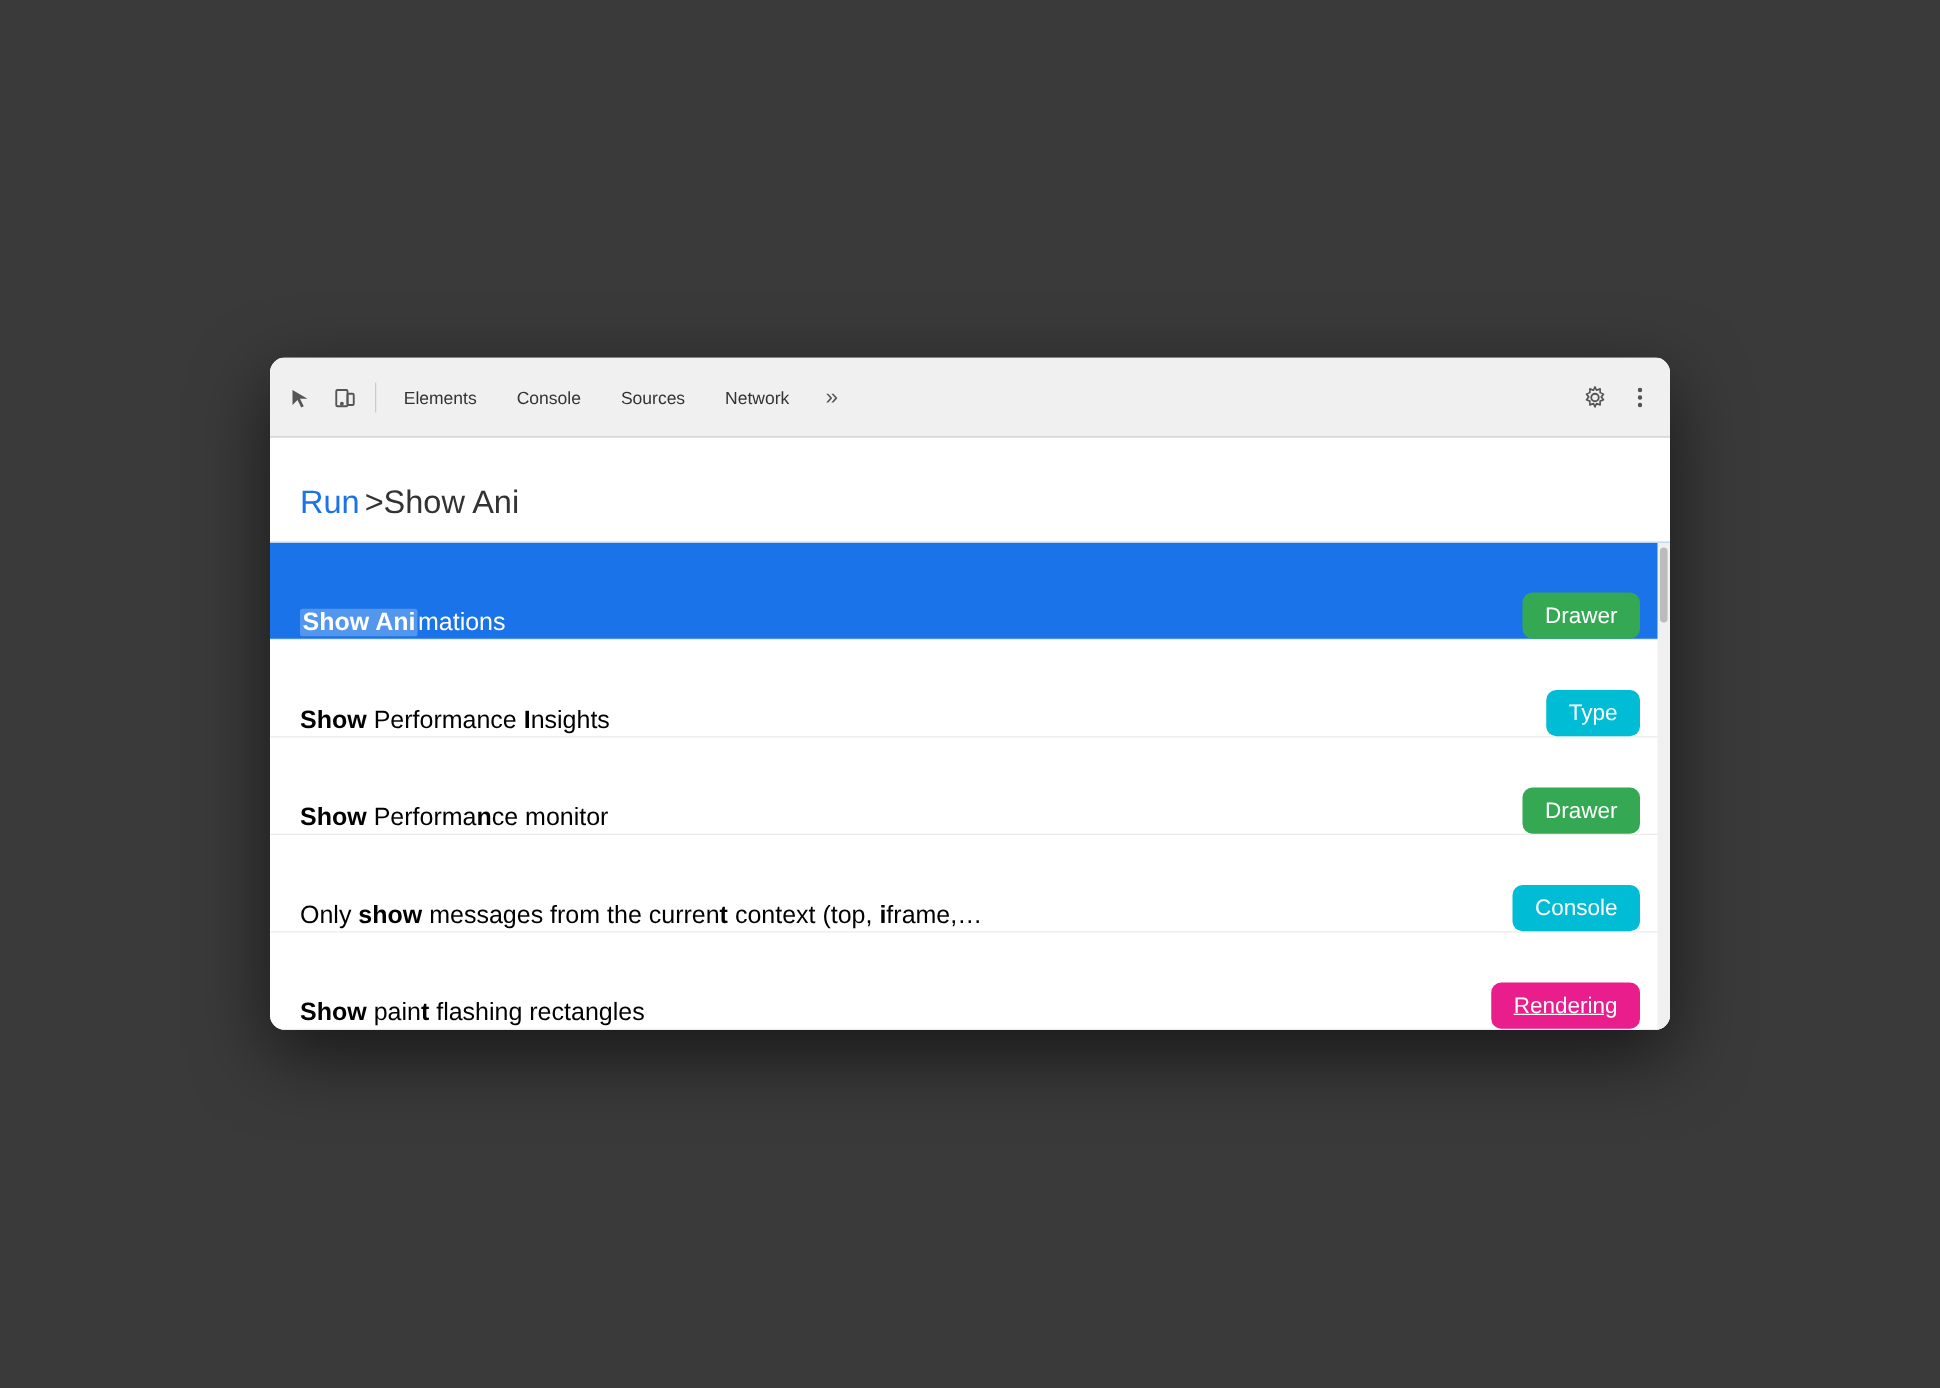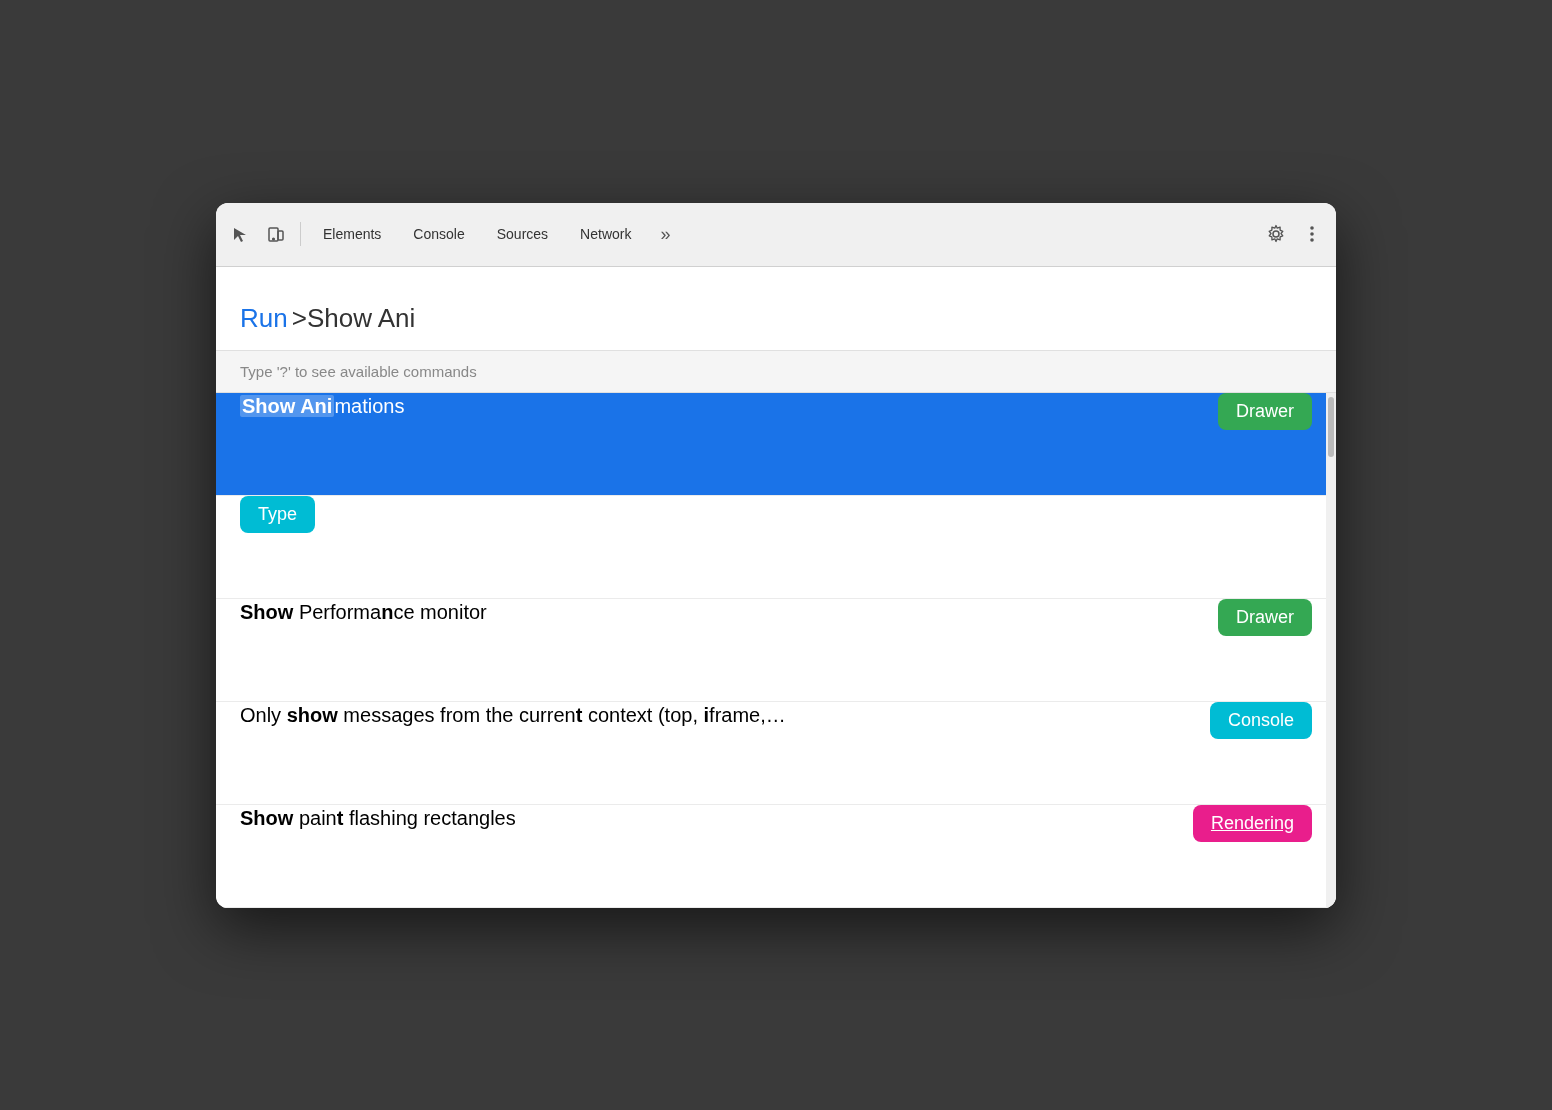--- a/index.html
+++ b/index.html
@@ -158,23 +158,23 @@
       font-size: 15px;
       color: #888;
     }
 
     .results-list {
       background: #ffffff;
     }
 
     .result-item {
       display: flex;
-      align-items: flex-start;
+      align-items: flex-end;
       padding: 0 24px;
-      height: 103px;
+      height: 78px;
       border-bottom: 1px solid #ebebeb;
       cursor: pointer;
       position: relative;
     }
 
     .result-item.active {
       background: #1a73e8;
     }
 
     .result-item-text {
@@ -293,35 +293,35 @@
       </div>
     </div>
 
     <div class="command-bar">
       <div class="command-input-line">
         <span class="command-run">Run</span>
         <span class="command-text">&gt;Show Ani</span>
       </div>
     </div>
 
-    <div class="command-hint">
-      <span>Type '?' to see available commands</span>
-    </div>
 
     <div class="results-wrapper">
       <div class="results-list">
 
         <div class="result-item active">
           <div class="result-item-text">
             <span class="bold">Show Ani</span><span>mations</span>
           </div>
           <span class="badge badge-drawer-green">Drawer</span>
         </div>
 
         <div class="result-item">
+          <div class="result-item-text">
+            <span class="bold">Show</span><span> Performance <span style="font-weight:700;">I</span>nsights</span>
+          </div>
           <span class="badge badge-panel-teal">Type</span>
         </div>
 
         <div class="result-item">
           <div class="result-item-text">
             <span class="bold">Show</span><span> Performa<span style="font-weight:700;">n</span>ce monitor</span>
           </div>
           <span class="badge badge-drawer-green">Drawer</span>
         </div>
 

